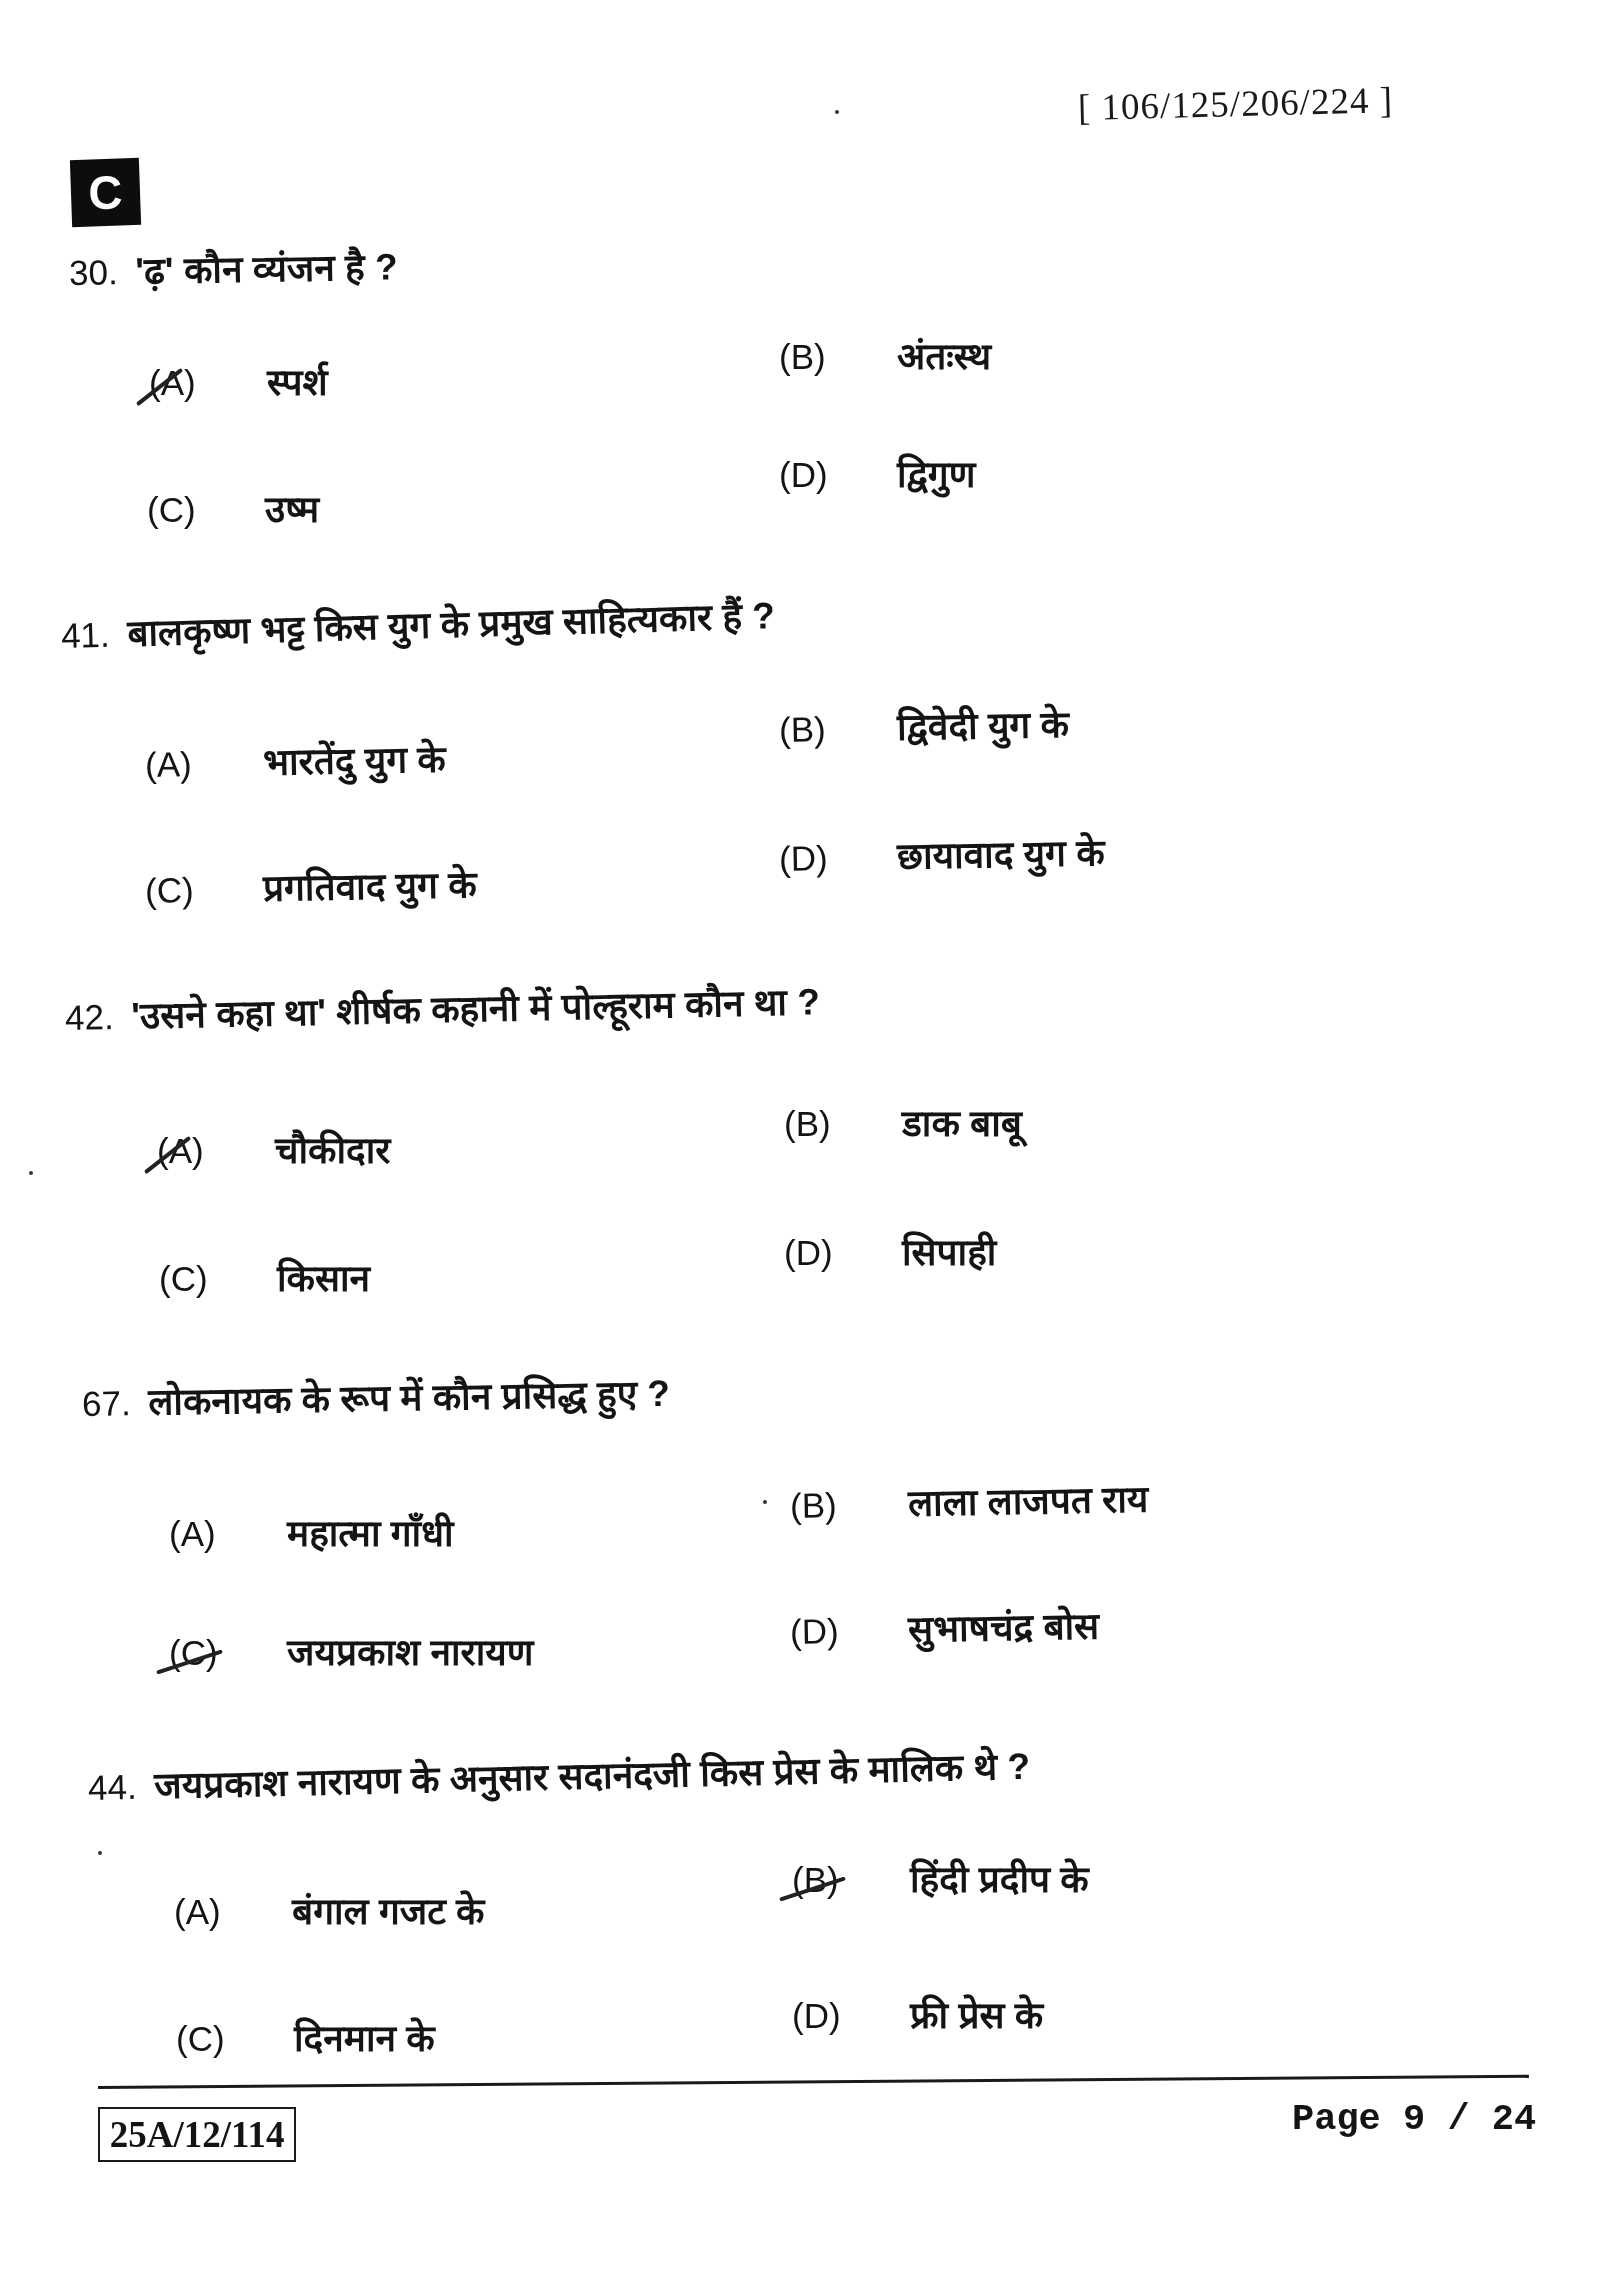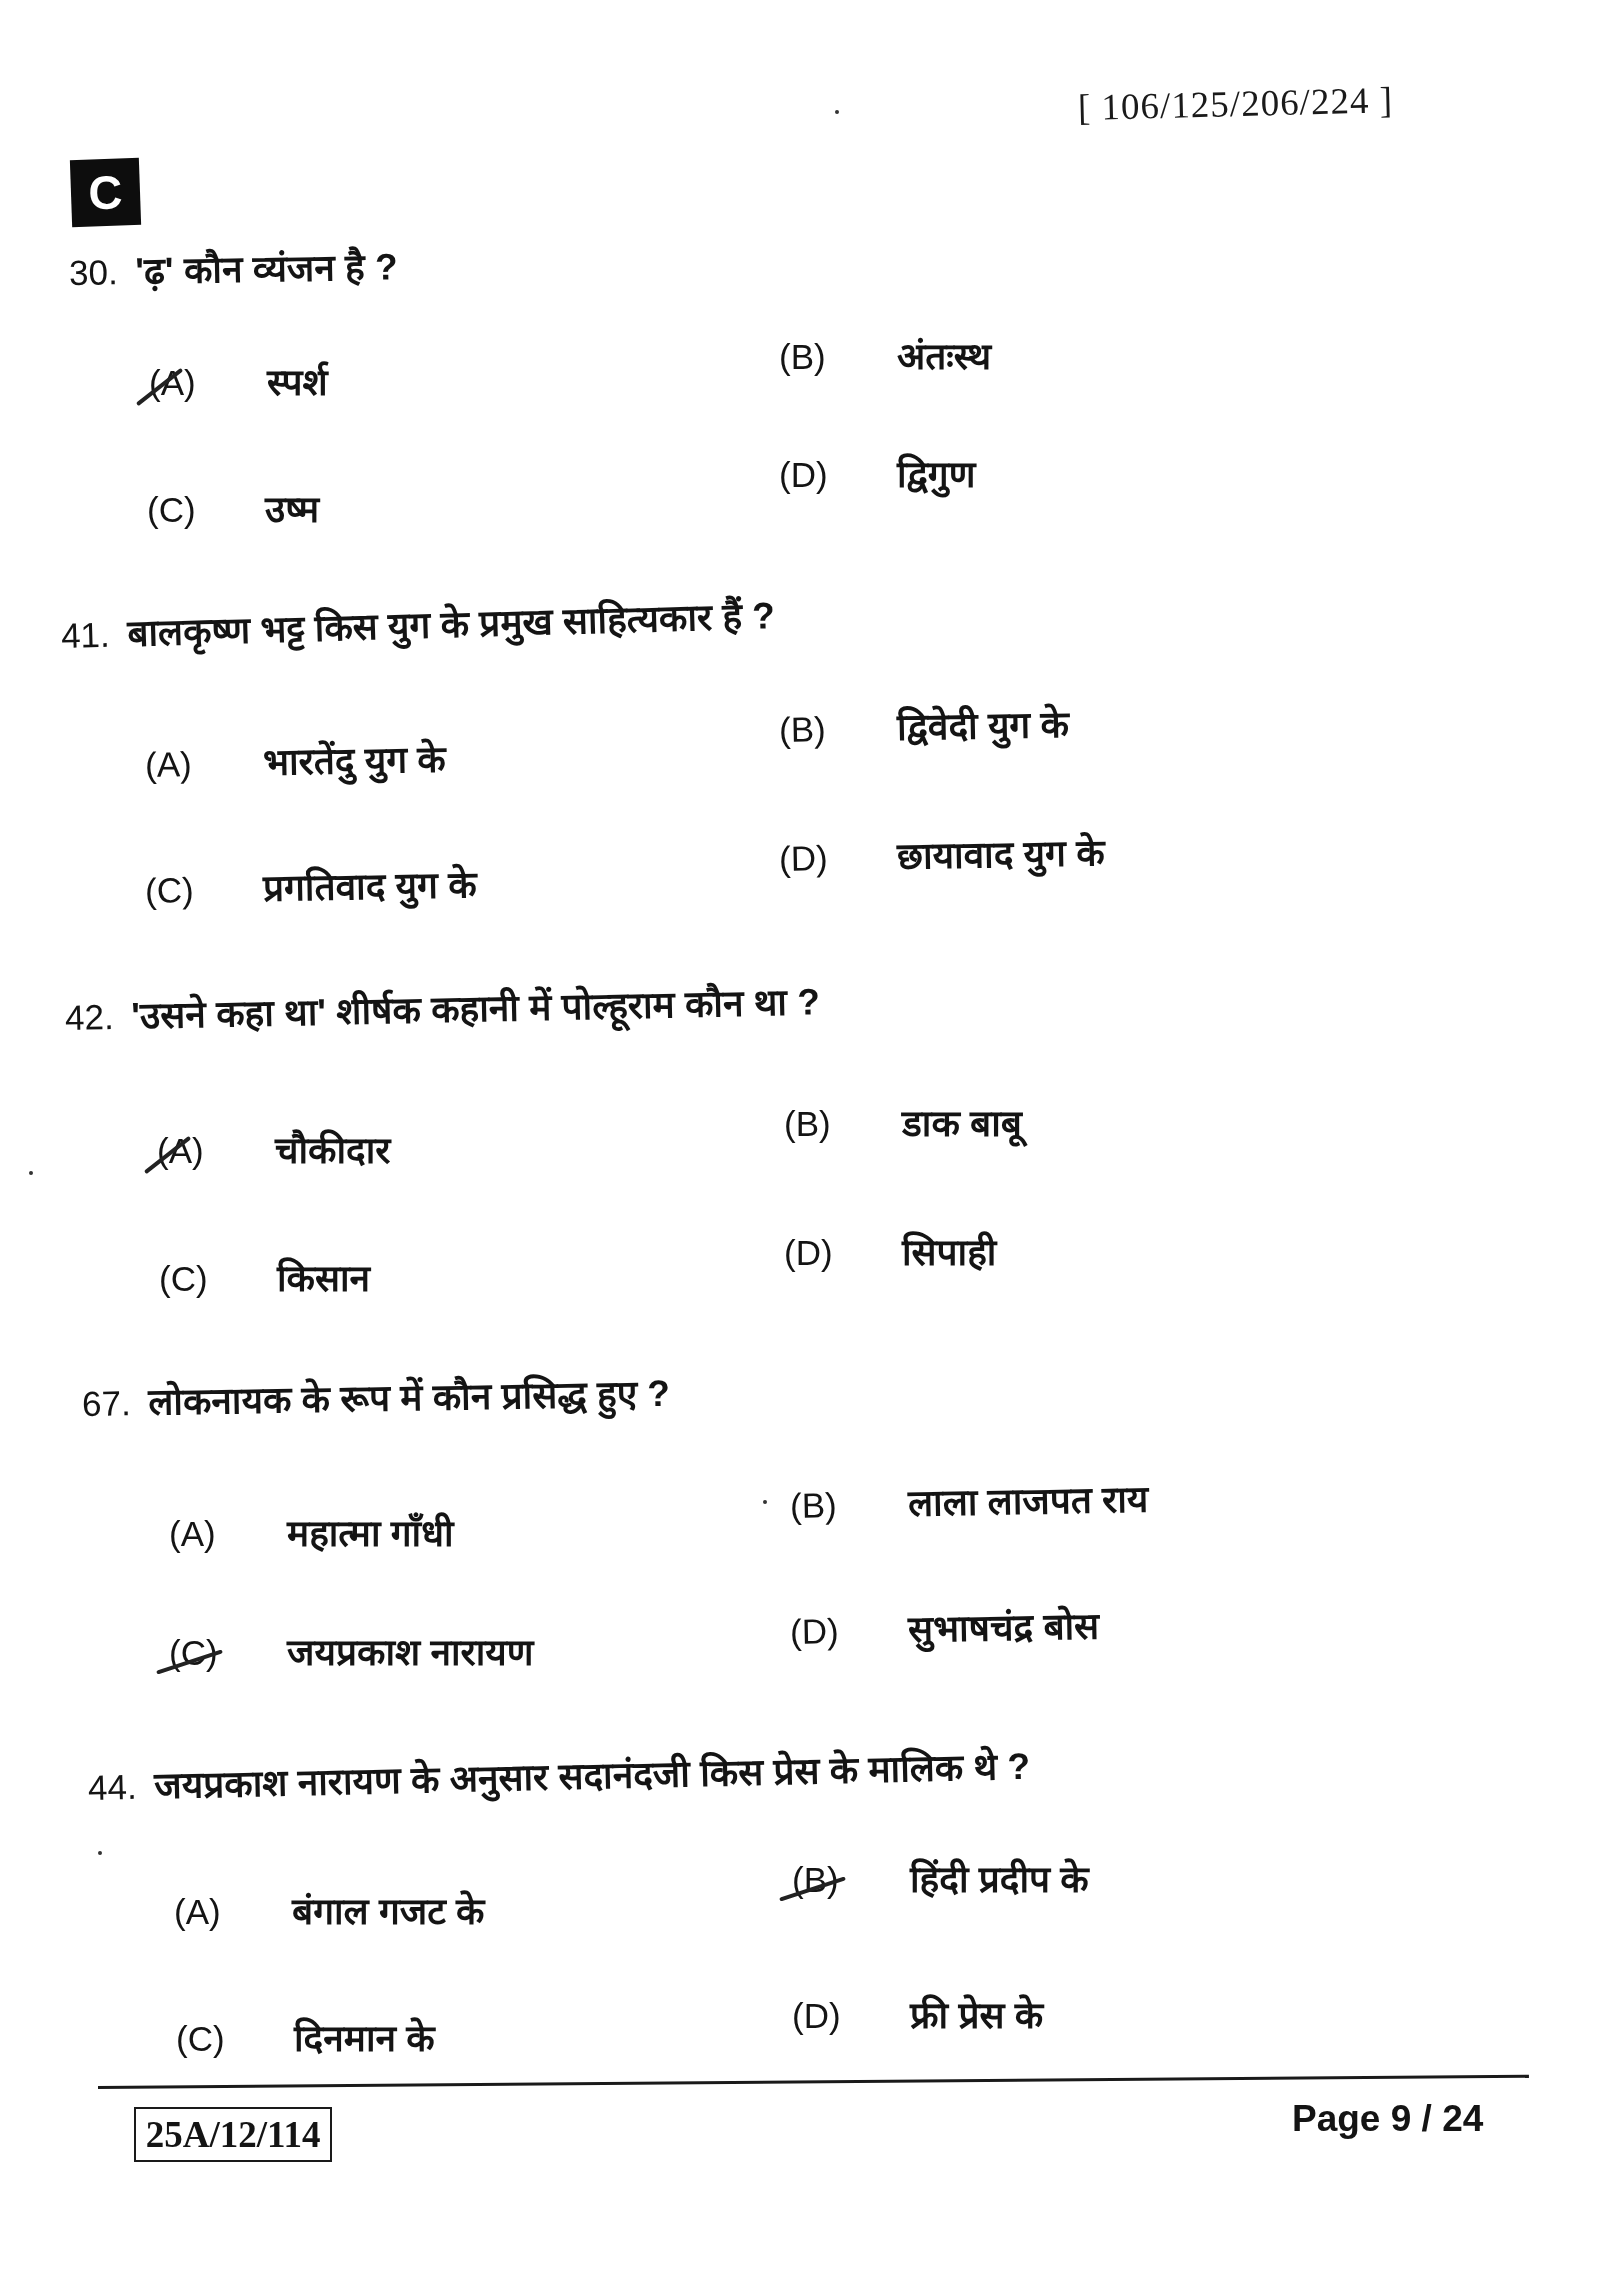--- a/index.html
+++ b/index.html
@@ -45,25 +45,25 @@
     .tick.hook {
       left: -13.7px; top: 27.4px; width: 69px; transform: rotate(-18deg);
     }
     .footer-line {
       position: absolute; left: 98px; top: 2086px; width: 1431px; height: 0;
       border-top: 3.9px solid #1a1a1a; transform: rotate(-0.45deg); transform-origin: left center;
     }
     .footer-code {
       position: absolute; left: 98px; top: 2107px; padding: 3.9px 9.8px;
       border: 2.9px solid #1a1a1a; font-family: "Liberation Serif", serif;
-      font-size: 37px; font-weight: bold; margin-left: 36px;
+      font-size: 37px; font-weight: bold;
     }
     .page-num {
       position: absolute; left: 1292px; top: 2098px;
-      font-family: Liberation Sans, sans-serif; font-size: 37px; font-weight: bold; text-align: right;
+      font-family: Liberation Mono, monospace; font-size: 37px; font-weight: bold; text-align: right;
     }
     .dot { position: absolute; width: 3.9px; height: 3.9px; background: #333; border-radius: 50%; }
   </style>
 </head>
 <body>
 
 <div class="page">
 
   <div class="header-code">[ 106/125/206/224 ]</div>
   <div class="dot" style="left:835px;top:110px;"></div>

